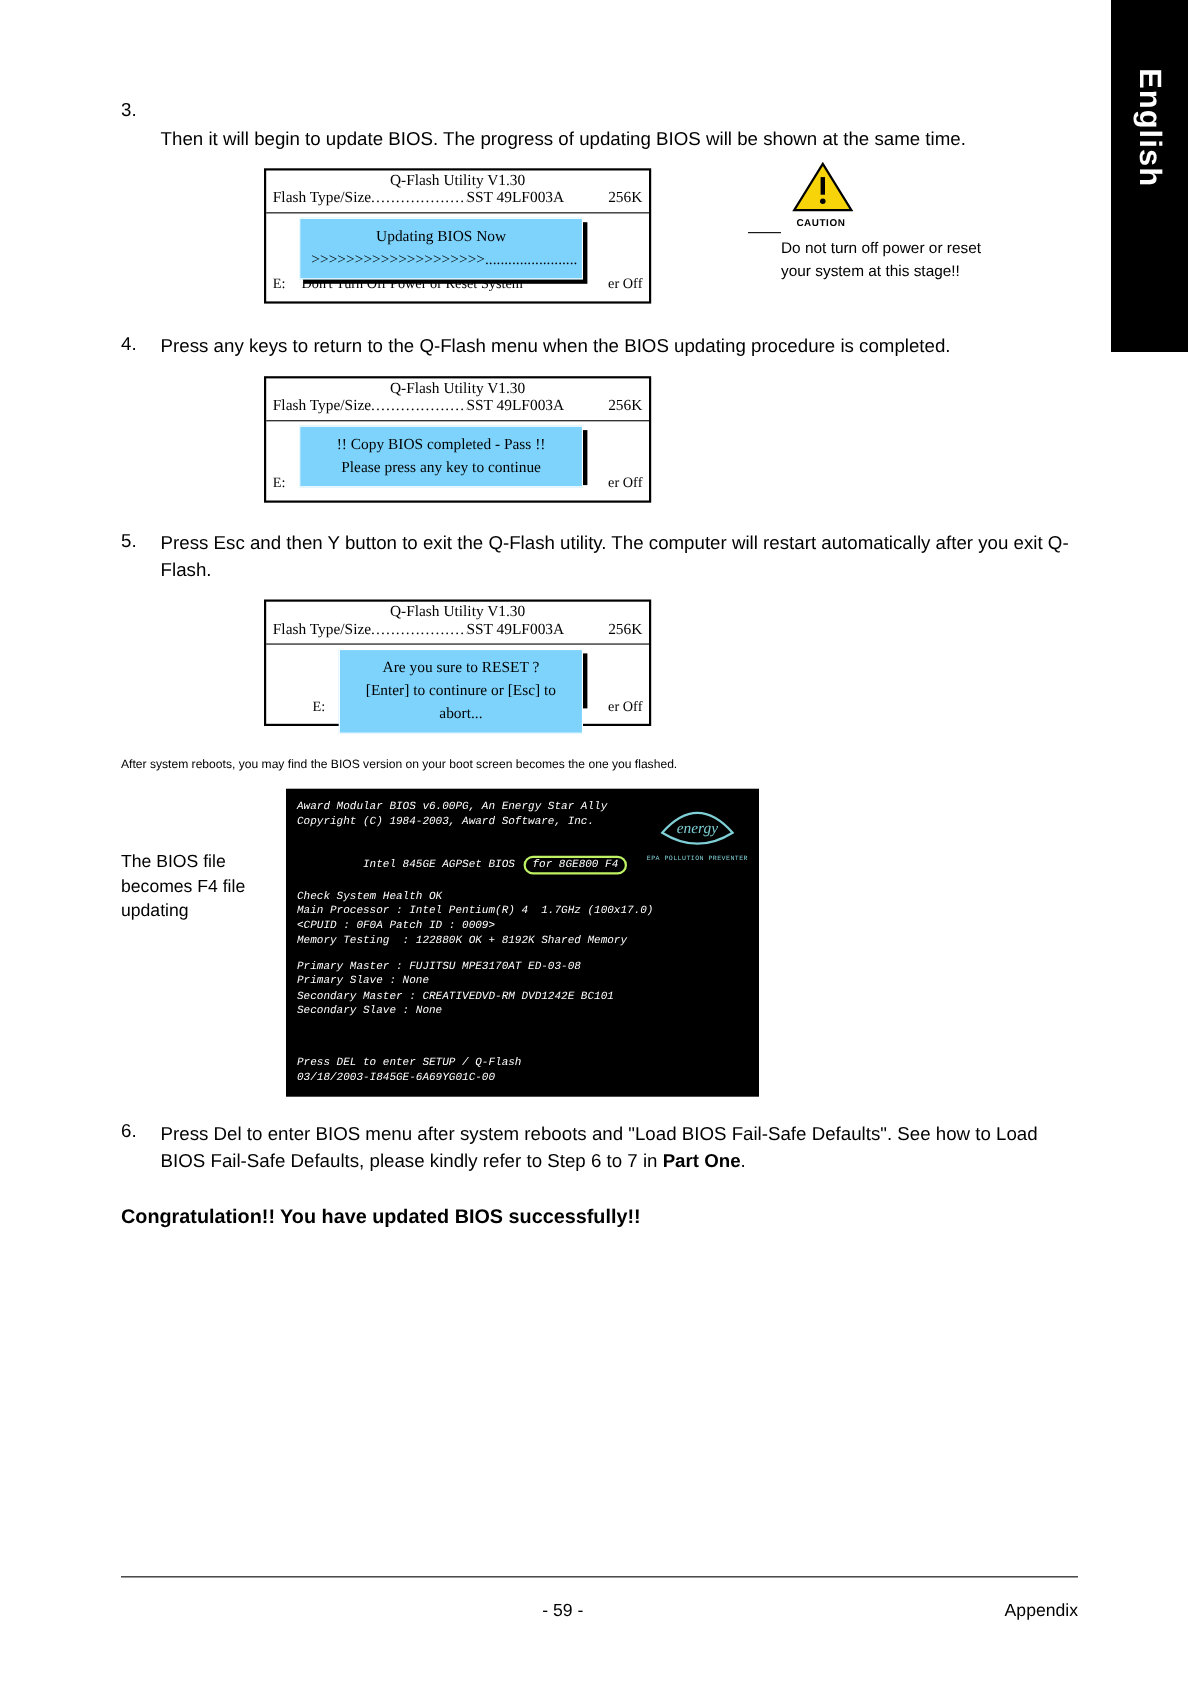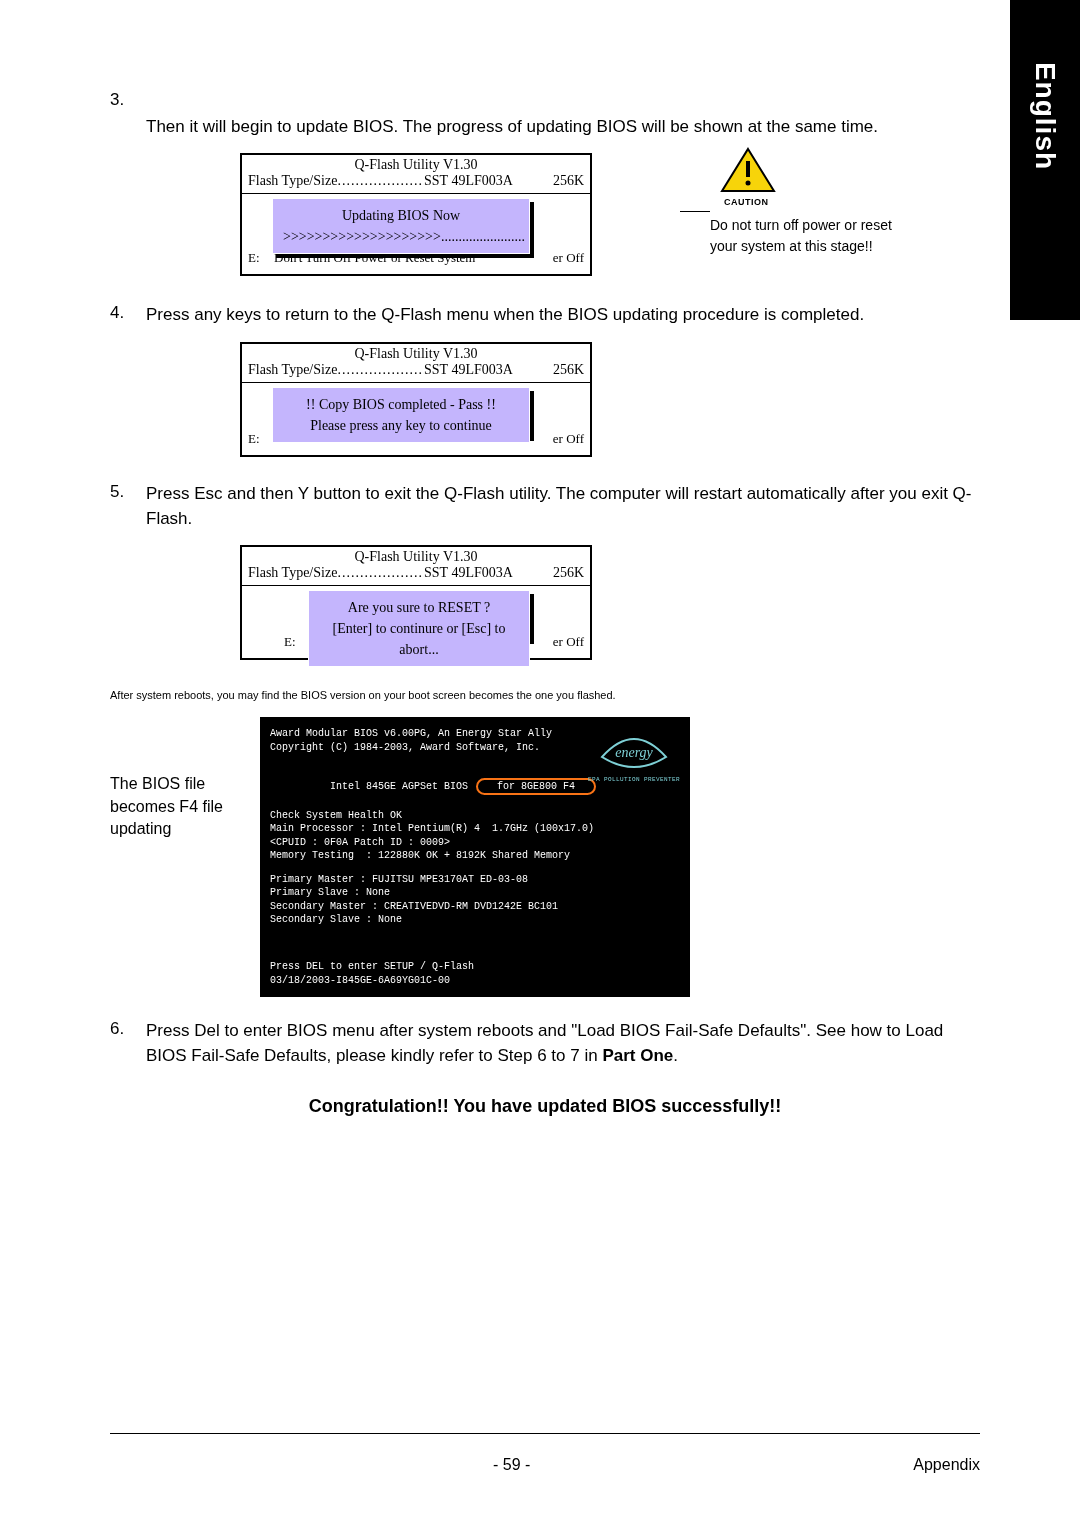--- a/index.html
+++ b/index.html
@@ -35,21 +35,21 @@
   .bios-flash .dots::after { content: "................................"; }
   .bios-flash .val { }
   .bios-flash .sz { margin-left: auto; padding-left: 40px; }
   .bios-sep { border-top: 1px solid #000; }
   .bios-body { position: relative; padding: 6px 8px 6px 8px; min-height: 64px; }
   .bios-body .left-e { position: absolute; left: 6px; bottom: 8px; font-size: 13px; }
   .bios-body .right-off { position: absolute; right: 6px; bottom: 8px; font-size: 13px; }
 
   .inner-panel {
     position: absolute; left: 30px; right: 60px; top: 4px;
-    background: #c4b5fd; border: 1px solid #fff;
+    background: #7dd3fc; border: 1px solid #fff;
   }
   .inner-shadow {
     position: absolute; left: 34px; right: 56px; top: 8px;
     background: #000;
   }
   .inner-panel, .inner-shadow { padding: 6px 10px; }
   .inner-panel { z-index: 2; }
   .inner-shadow { z-index: 1; color: #000; }
 
   .inner-center { text-align: center; font-family: "Times New Roman", serif; font-size: 14px; line-height: 1.5; }
@@ -68,30 +68,30 @@
   
   .boot-wrap { display: flex; align-items: flex-start; margin-bottom: 22px; }
   .boot-label { width: 150px; font-size: 16px; padding-top: 56px; line-height: 1.4; }
   .boot-screen {
     width: 430px; background: #000; color: #fff; font-family: "Courier New", monospace;
     font-size: 10px; padding: 10px; position: relative; min-height: 280px;
   }
   .boot-screen .energy-logo { position: absolute; right: 10px; top: 10px; text-align: center; }
   .boot-screen .energy-logo svg { width: 72px; height: 46px; }
   .boot-screen .epa { font-size: 6px; color: #7ed0d6; letter-spacing: 0.4px; }
-  .boot-screen .line { white-space: pre; line-height: 1.35; }
+  .boot-screen .line { white-space: pre; line-height: 1.35; font-style: italic; }
   .bios-ver-circle {
-    display: inline-block; border: 2px solid #f97316; border-radius: 12px;
-    padding: 0 19px; margin: 0 2px; color: #fff;
+    display: inline-block; border: 2px solid #bef264; border-radius: 12px;
+    padding: 0 6px; margin: 0 2px; color: #fff;
   }
   .boot-screen .bottom { position: absolute; left: 10px; bottom: 10px; }
 
   .part-one { font-weight: bold; }
 
-  .congrat { text-align: center; font-weight: bold; font-size: 18px; margin-top: 28px; }
+  .congrat { font-weight: bold; font-size: 18px; margin-top: 28px; }
 
   .footer {
     position: absolute; left: 110px; bottom: 58px; width: 870px;
     border-top: 1px solid #000; padding-top: 22px; display: flex;
     font-size: 16px;
   }
   .footer .pg { flex: 1; text-align: center; }
   .footer .ap { }
 
 </style>

